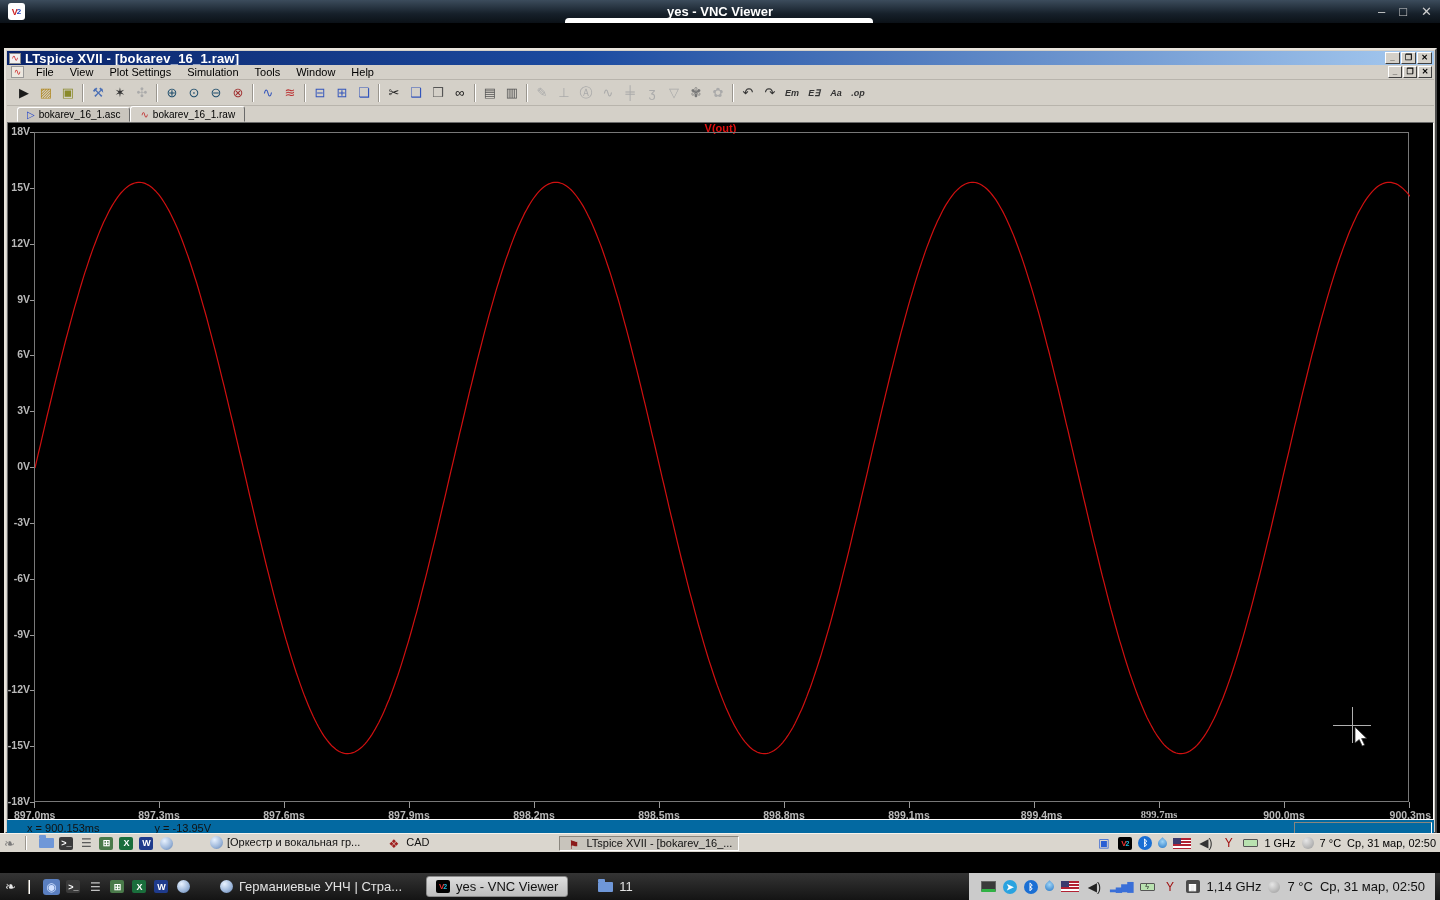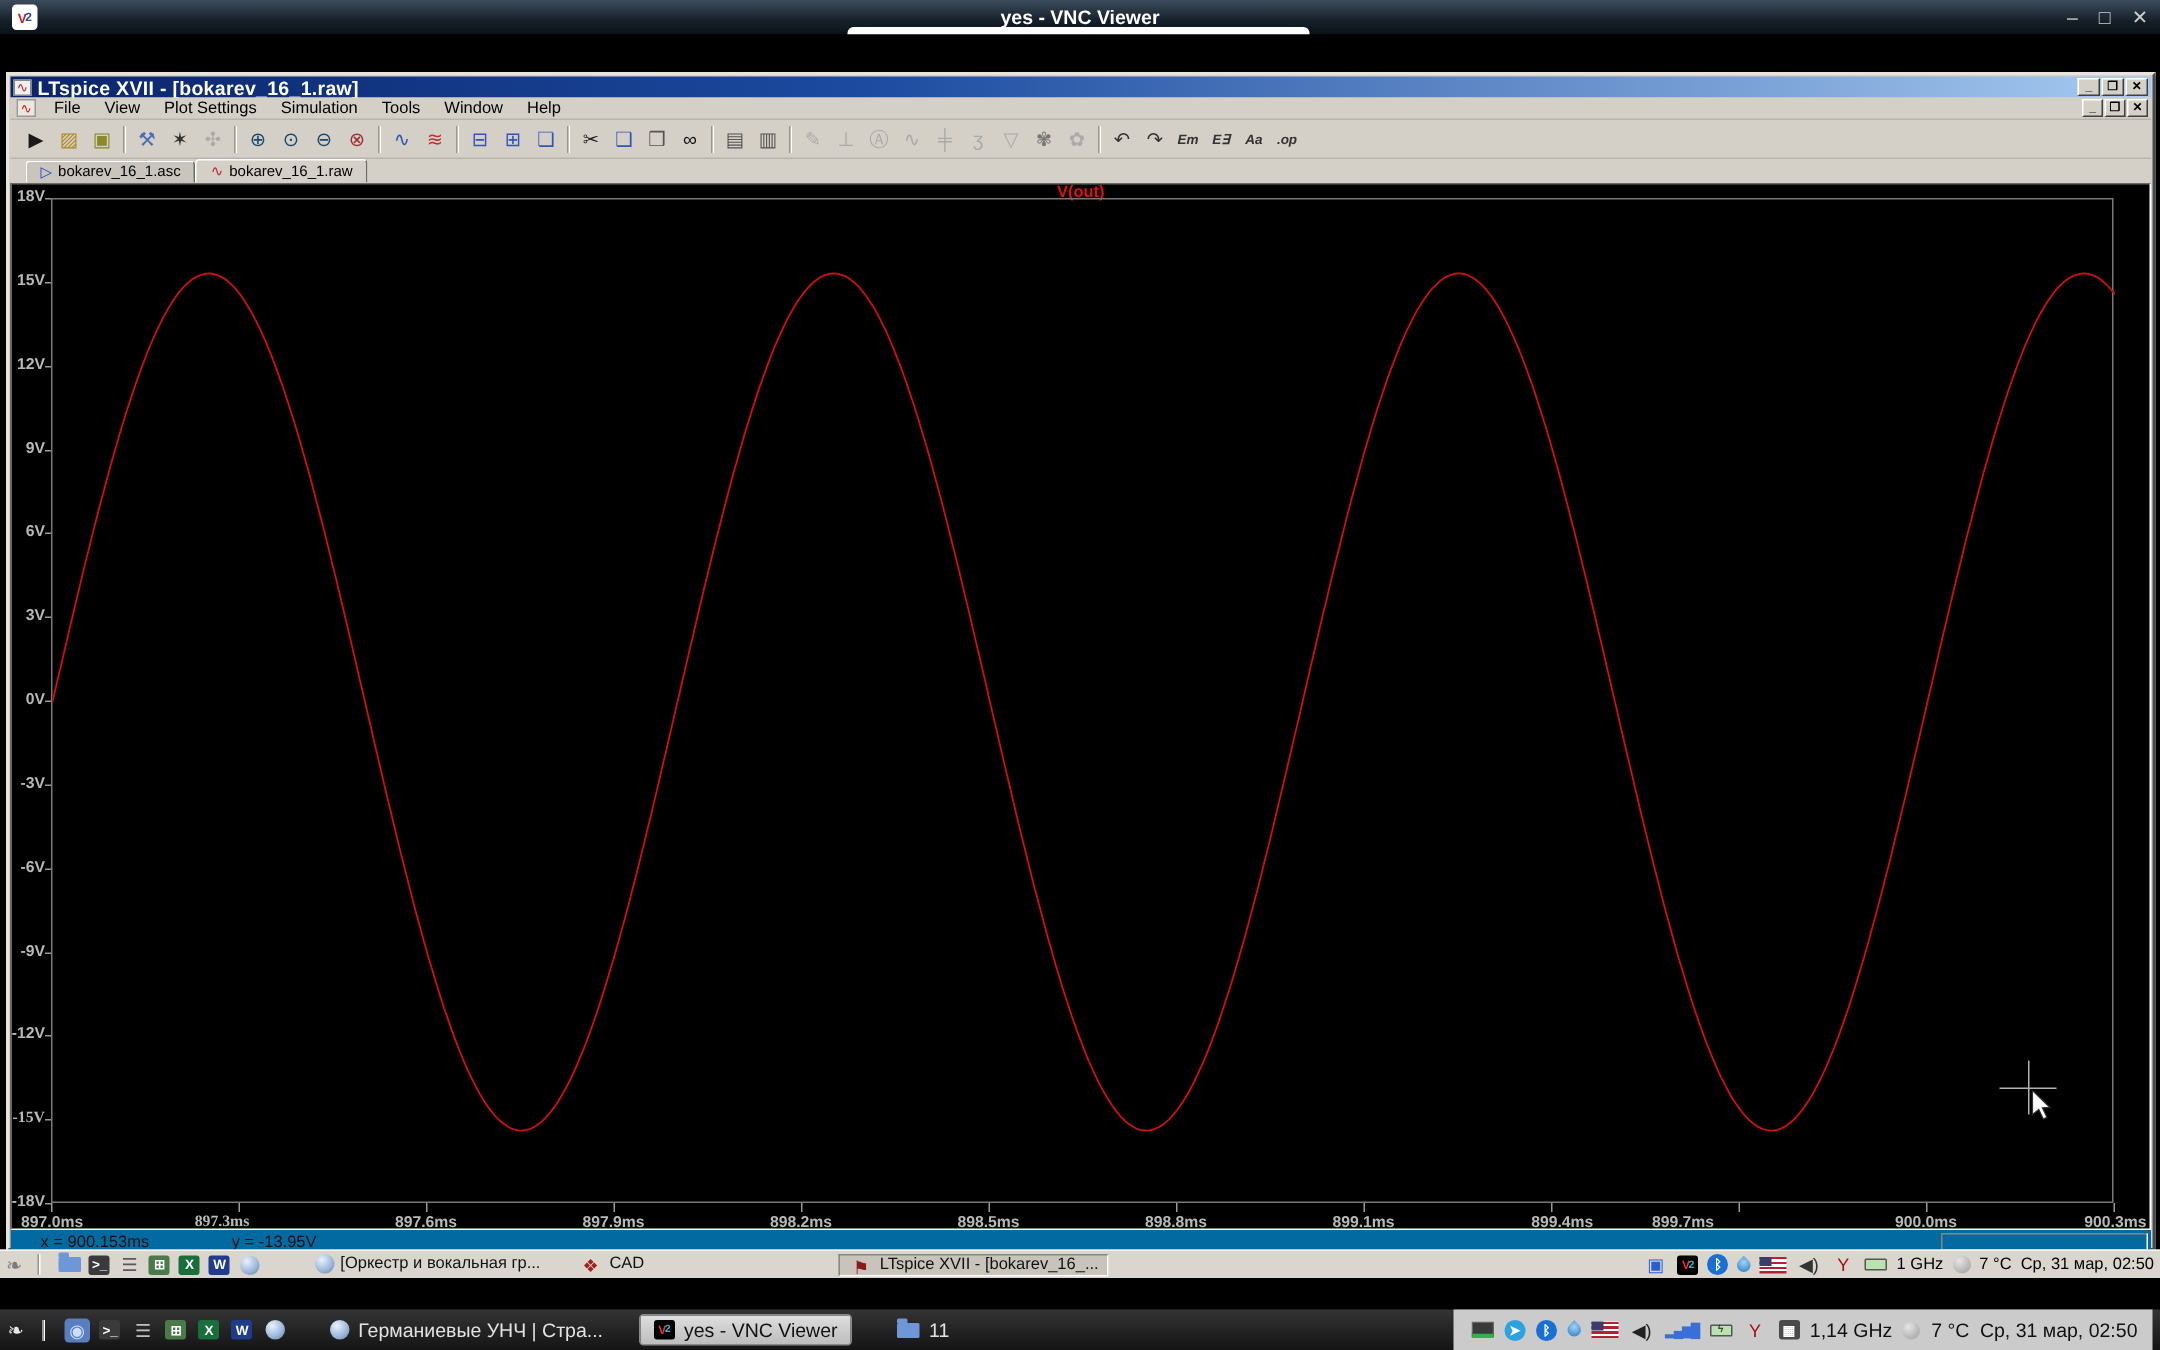--- a/index.html
+++ b/index.html
@@ -263,46 +263,46 @@
             <div class="ylab" style="top: 338px; left: -2px;">0V</div>
             <div class="ytick" style="top: 344px;"></div>
             <div class="ylab" style="top: 393.833px; left: -2px; text-align: right;">-3V</div>
             <div class="ytick" style="top: 399.833px;"></div>
             <div class="ylab" style="top: 449.667px; left: -2px;">-6V</div>
             <div class="ytick" style="top: 455.667px;"></div>
             <div class="ylab" style="top: 505.5px; left: -2px;">-9V</div>
             <div class="ytick" style="top: 511.5px;"></div>
             <div class="ylab" style="top: 561.333px; left: -2px;">-12V</div>
             <div class="ytick" style="top: 567.333px;"></div>
-            <div class="ylab" style="top: 617.167px; left: -2px; font-family: Liberation Serif, serif;">-15V</div>
+            <div class="ylab" style="top: 617.167px; left: -2px;">-15V</div>
             <div class="ytick" style="top: 623.167px;"></div>
             <div class="ylab" style="top: 673px; left: -2px;">-18V</div>
             <div class="ytick" style="top: 679px;"></div>
           </div>
         <div id="xlabels">
             <div class="xtick" style="left: 26px;"></div>
             <div class="xlab" style="left: 6px;">897.0ms</div>
             <div class="xtick" style="left: 151px;"></div>
-            <div class="xlab" style="left: 140px; transform: translateX(-50%); font-family: Liberation Serif, serif;">897.3ms</div>
+            <div class="xlab" style="left: 151px; transform: translateX(-50%);">897.3ms</div>
             <div class="xtick" style="left: 276px;"></div>
             <div class="xlab" style="left: 276px; transform: translateX(-50%);">897.6ms</div>
             <div class="xtick" style="left: 401px;"></div>
             <div class="xlab" style="left: 401px; transform: translateX(-50%);">897.9ms</div>
             <div class="xtick" style="left: 526px;"></div>
             <div class="xlab" style="left: 526px; transform: translateX(-50%);">898.2ms</div>
             <div class="xtick" style="left: 651px;"></div>
             <div class="xlab" style="left: 651px; transform: translateX(-50%);">898.5ms</div>
             <div class="xtick" style="left: 776px;"></div>
             <div class="xlab" style="left: 776px; transform: translateX(-50%);">898.8ms</div>
             <div class="xtick" style="left: 901px;"></div>
             <div class="xlab" style="left: 901px; transform: translateX(-50%);">899.1ms</div>
             <div class="xtick" style="left: 1026px;"></div>
             <div class="xlab" style="left: 1026px; transform: translateX(-50%); padding-left: 15px;">899.4ms</div>
             <div class="xtick" style="left: 1151px;"></div>
-            <div class="xlab" style="left: 1114px; transform: translateX(-50%);">899.7ms</div>
+            <div class="xlab" style="left: 1151px; transform: translateX(-50%); font-family: Liberation Serif, serif;">899.7ms</div>
             <div class="xtick" style="left: 1276px;"></div>
             <div class="xlab" style="left: 1276px; transform: translateX(-50%);">900.0ms</div>
             <div class="xtick" style="left: 1401px;"></div>
             <div class="xlab" style="right: 2px;">900.3ms</div>
           </div>
         <div id="plot-box">
           <svg id="trace-svg" width="1375" height="670" viewBox="0 0 1375 670" preserveAspectRatio="none">
             <path id="trace-path" fill="none" stroke-width="1.2" d="M0.0 335.0 L1.7 327.6 L3.4 320.2 L5.2 312.8 L6.9 305.4 L8.6 298.1 L10.3 290.8 L12.0 283.5 L13.8 276.2 L15.5 269.0 L17.2 261.8 L18.9 254.7 L20.6 247.6 L22.3 240.6 L24.1 233.6 L25.8 226.7 L27.5 219.9 L29.2 213.2 L30.9 206.5 L32.7 199.9 L34.4 193.5 L36.1 187.1 L37.8 180.8 L39.5 174.6 L41.3 168.5 L43.0 162.6 L44.7 156.7 L46.4 151.0 L48.1 145.4 L49.8 139.9 L51.6 134.6 L53.3 129.4 L55.0 124.3 L56.7 119.4 L58.4 114.6 L60.2 110.0 L61.9 105.5 L63.6 101.1 L65.3 97.0 L67.0 93.0 L68.7 89.1 L70.5 85.4 L72.2 81.9 L73.9 78.5 L75.6 75.4 L77.3 72.4 L79.1 69.5 L80.8 66.9 L82.5 64.4 L84.2 62.1 L85.9 60.0 L87.7 58.1 L89.4 56.4 L91.1 54.9 L92.8 53.5 L94.5 52.3 L96.2 51.4 L98.0 50.6 L99.7 50.0 L101.4 49.6 L103.1 49.4 L104.8 49.3 L106.6 49.5 L108.3 49.9 L110.0 50.4 L111.7 51.2 L113.4 52.1 L115.2 53.2 L116.9 54.5 L118.6 56.1 L120.3 57.7 L122.0 59.6 L123.8 61.7 L125.5 63.9 L127.2 66.4 L128.9 69.0 L130.6 71.8 L132.3 74.7 L134.1 77.9 L135.8 81.2 L137.5 84.7 L139.2 88.3 L140.9 92.1 L142.7 96.1 L144.4 100.2 L146.1 104.5 L147.8 109.0 L149.5 113.6 L151.2 118.4 L153.0 123.2 L154.7 128.3 L156.4 133.5 L158.1 138.8 L159.8 144.2 L161.6 149.8 L163.3 155.5 L165.0 161.3 L166.7 167.3 L168.4 173.3 L170.2 179.5 L171.9 185.7 L173.6 192.1 L175.3 198.6 L177.0 205.1 L178.7 211.7 L180.5 218.5 L182.2 225.3 L183.9 232.1 L185.6 239.1 L187.3 246.1 L189.1 253.1 L190.8 260.3 L192.5 267.4 L194.2 274.7 L195.9 281.9 L197.7 289.2 L199.4 296.5 L201.1 303.9 L202.8 311.2 L204.5 318.6 L206.3 326.0 L208.0 333.4 L209.7 340.8 L211.4 348.2 L213.1 355.6 L214.8 363.0 L216.6 370.4 L218.3 377.7 L220.0 385.0 L221.7 392.3 L223.4 399.5 L225.2 406.7 L226.9 413.8 L228.6 420.9 L230.3 428.0 L232.0 434.9 L233.8 441.8 L235.5 448.7 L237.2 455.4 L238.9 462.1 L240.6 468.7 L242.3 475.2 L244.1 481.6 L245.8 487.9 L247.5 494.1 L249.2 500.2 L250.9 506.2 L252.7 512.0 L254.4 517.8 L256.1 523.4 L257.8 528.9 L259.5 534.3 L261.2 539.5 L263.0 544.6 L264.7 549.6 L266.4 554.4 L268.1 559.1 L269.8 563.6 L271.6 568.0 L273.3 572.2 L275.0 576.2 L276.7 580.1 L278.4 583.8 L280.2 587.4 L281.9 590.8 L283.6 594.0 L285.3 597.0 L287.0 599.9 L288.7 602.6 L290.5 605.1 L292.2 607.4 L293.9 609.5 L295.6 611.5 L297.3 613.3 L299.1 614.8 L300.8 616.2 L302.5 617.4 L304.2 618.5 L305.9 619.3 L307.7 619.9 L309.4 620.4 L311.1 620.6 L312.8 620.7 L314.5 620.5 L316.3 620.2 L318.0 619.7 L319.7 619.0 L321.4 618.1 L323.1 617.0 L324.8 615.7 L326.6 614.3 L328.3 612.6 L330.0 610.8 L331.7 608.8 L333.4 606.6 L335.2 604.2 L336.9 601.6 L338.6 598.8 L340.3 595.9 L342.0 592.8 L343.8 589.5 L345.5 586.1 L347.2 582.5 L348.9 578.7 L350.6 574.8 L352.3 570.6 L354.1 566.4 L355.8 562.0 L357.5 557.4 L359.2 552.7 L360.9 547.8 L362.7 542.8 L364.4 537.6 L366.1 532.4 L367.8 526.9 L369.5 521.4 L371.2 515.7 L373.0 509.9 L374.7 504.0 L376.4 498.0 L378.1 491.8 L379.8 485.6 L381.6 479.3 L383.3 472.8 L385.0 466.3 L386.7 459.7 L388.4 453.0 L390.2 446.2 L391.9 439.3 L393.6 432.4 L395.3 425.4 L397.0 418.4 L398.8 411.2 L400.5 404.1 L402.2 396.9 L403.9 389.6 L405.6 382.3 L407.3 375.0 L409.1 367.7 L410.8 360.3 L412.5 352.9 L414.2 345.5 L415.9 338.1 L417.7 330.7 L419.4 323.3 L421.1 315.9 L422.8 308.6 L424.5 301.2 L426.3 293.9 L428.0 286.5 L429.7 279.3 L431.4 272.0 L433.1 264.8 L434.8 257.7 L436.6 250.6 L438.3 243.5 L440.0 236.5 L441.7 229.6 L443.4 222.8 L445.2 216.0 L446.9 209.3 L448.6 202.7 L450.3 196.2 L452.0 189.8 L453.7 183.4 L455.5 177.2 L457.2 171.1 L458.9 165.1 L460.6 159.2 L462.3 153.4 L464.1 147.8 L465.8 142.2 L467.5 136.8 L469.2 131.6 L470.9 126.4 L472.7 121.5 L474.4 116.6 L476.1 111.9 L477.8 107.4 L479.5 103.0 L481.2 98.7 L483.0 94.6 L484.7 90.7 L486.4 87.0 L488.1 83.4 L489.8 79.9 L491.6 76.7 L493.3 73.6 L495.0 70.7 L496.7 68.0 L498.4 65.5 L500.2 63.1 L501.9 60.9 L503.6 58.9 L505.3 57.1 L507.0 55.5 L508.8 54.0 L510.5 52.8 L512.2 51.7 L513.9 50.9 L515.6 50.2 L517.3 49.7 L519.1 49.4 L520.8 49.3 L522.5 49.4 L524.2 49.7 L525.9 50.2 L527.7 50.8 L529.4 51.7 L531.1 52.7 L532.8 54.0 L534.5 55.4 L536.3 57.0 L538.0 58.8 L539.7 60.8 L541.4 63.0 L543.1 65.3 L544.8 67.8 L546.6 70.6 L548.3 73.4 L550.0 76.5 L551.7 79.7 L553.4 83.2 L555.2 86.7 L556.9 90.5 L558.6 94.4 L560.3 98.5 L562.0 102.7 L563.7 107.1 L565.5 111.6 L567.2 116.3 L568.9 121.2 L570.6 126.1 L572.3 131.3 L574.1 136.5 L575.8 141.9 L577.5 147.4 L579.2 153.1 L580.9 158.8 L582.7 164.7 L584.4 170.7 L586.1 176.8 L587.8 183.1 L589.5 189.4 L591.3 195.8 L593.0 202.3 L594.7 208.9 L596.4 215.6 L598.1 222.4 L599.8 229.2 L601.6 236.1 L603.3 243.1 L605.0 250.1 L606.7 257.2 L608.4 264.4 L610.2 271.6 L611.9 278.8 L613.6 286.1 L615.3 293.4 L617.0 300.8 L618.8 308.1 L620.5 315.5 L622.2 322.9 L623.9 330.3 L625.6 337.7 L627.3 345.1 L629.1 352.5 L630.8 359.9 L632.5 367.2 L634.2 374.6 L635.9 381.9 L637.7 389.2 L639.4 396.4 L641.1 403.7 L642.8 410.8 L644.5 417.9 L646.2 425.0 L648.0 432.0 L649.7 438.9 L651.4 445.8 L653.1 452.6 L654.8 459.3 L656.6 465.9 L658.3 472.4 L660.0 478.9 L661.7 485.2 L663.4 491.5 L665.2 497.6 L666.9 503.6 L668.6 509.6 L670.3 515.4 L672.0 521.0 L673.7 526.6 L675.5 532.0 L677.2 537.3 L678.9 542.5 L680.6 547.5 L682.3 552.4 L684.1 557.1 L685.8 561.7 L687.5 566.1 L689.2 570.4 L690.9 574.5 L692.7 578.5 L694.4 582.3 L696.1 585.9 L697.8 589.3 L699.5 592.6 L701.3 595.7 L703.0 598.7 L704.7 601.4 L706.4 604.0 L708.1 606.4 L709.8 608.6 L711.6 610.7 L713.3 612.5 L715.0 614.2 L716.7 615.7 L718.4 616.9 L720.2 618.0 L721.9 619.0 L723.6 619.7 L725.3 620.2 L727.0 620.5 L728.8 620.7 L730.5 620.6 L732.2 620.4 L733.9 620.0 L735.6 619.3 L737.3 618.5 L739.1 617.5 L740.8 616.3 L742.5 614.9 L744.2 613.4 L745.9 611.6 L747.7 609.6 L749.4 607.5 L751.1 605.2 L752.8 602.7 L754.5 600.0 L756.2 597.2 L758.0 594.2 L759.7 591.0 L761.4 587.6 L763.1 584.0 L764.8 580.3 L766.6 576.4 L768.3 572.4 L770.0 568.2 L771.7 563.9 L773.4 559.3 L775.2 554.7 L776.9 549.9 L778.6 544.9 L780.3 539.8 L782.0 534.6 L783.7 529.2 L785.5 523.8 L787.2 518.1 L788.9 512.4 L790.6 506.5 L792.3 500.6 L794.1 494.5 L795.8 488.3 L797.5 482.0 L799.2 475.6 L800.9 469.1 L802.7 462.5 L804.4 455.8 L806.1 449.1 L807.8 442.2 L809.5 435.4 L811.3 428.4 L813.0 421.4 L814.7 414.3 L816.4 407.1 L818.1 399.9 L819.8 392.7 L821.6 385.4 L823.3 378.1 L825.0 370.8 L826.7 363.4 L828.4 356.1 L830.2 348.7 L831.9 341.3 L833.6 333.9 L835.3 326.5 L837.0 319.1 L838.7 311.7 L840.5 304.3 L842.2 297.0 L843.9 289.6 L845.6 282.4 L847.3 275.1 L849.1 267.9 L850.8 260.7 L852.5 253.6 L854.2 246.5 L855.9 239.5 L857.7 232.6 L859.4 225.7 L861.1 218.9 L862.8 212.1 L864.5 205.5 L866.2 198.9 L868.0 192.5 L869.7 186.1 L871.4 179.8 L873.1 173.7 L874.8 167.6 L876.6 161.7 L878.3 155.9 L880.0 150.1 L881.7 144.6 L883.4 139.1 L885.2 133.8 L886.9 128.6 L888.6 123.6 L890.3 118.6 L892.0 113.9 L893.8 109.3 L895.5 104.8 L897.2 100.5 L898.9 96.3 L900.6 92.4 L902.3 88.5 L904.1 84.9 L905.8 81.4 L907.5 78.1 L909.2 74.9 L910.9 71.9 L912.7 69.1 L914.4 66.5 L916.1 64.1 L917.8 61.8 L919.5 59.7 L921.3 57.9 L923.0 56.2 L924.7 54.6 L926.4 53.3 L928.1 52.2 L929.8 51.2 L931.6 50.5 L933.3 49.9 L935.0 49.5 L936.7 49.3 L938.4 49.3 L940.2 49.5 L941.9 49.9 L943.6 50.5 L945.3 51.3 L947.0 52.3 L948.7 53.4 L950.5 54.8 L952.2 56.3 L953.9 58.0 L955.6 59.9 L957.3 62.0 L959.1 64.3 L960.8 66.7 L962.5 69.4 L964.2 72.2 L965.9 75.2 L967.7 78.4 L969.4 81.7 L971.1 85.2 L972.8 88.9 L974.5 92.7 L976.2 96.7 L978.0 100.9 L979.7 105.2 L981.4 109.7 L983.1 114.3 L984.8 119.1 L986.6 124.0 L988.3 129.1 L990.0 134.3 L991.7 139.6 L993.4 145.1 L995.2 150.7 L996.9 156.4 L998.6 162.2 L1000.3 168.2 L1002.0 174.2 L1003.8 180.4 L1005.5 186.7 L1007.2 193.1 L1008.9 199.5 L1010.6 206.1 L1012.3 212.8 L1014.1 219.5 L1015.8 226.3 L1017.5 233.2 L1019.2 240.1 L1020.9 247.1 L1022.7 254.2 L1024.4 261.3 L1026.1 268.5 L1027.8 275.7 L1029.5 283.0 L1031.2 290.3 L1033.0 297.6 L1034.7 305.0 L1036.4 312.4 L1038.1 319.7 L1039.8 327.1 L1041.6 334.6 L1043.3 342.0 L1045.0 349.4 L1046.7 356.7 L1048.4 364.1 L1050.2 371.5 L1051.9 378.8 L1053.6 386.1 L1055.3 393.4 L1057.0 400.6 L1058.7 407.8 L1060.5 414.9 L1062.2 422.0 L1063.9 429.0 L1065.6 436.0 L1067.3 442.9 L1069.1 449.7 L1070.8 456.4 L1072.5 463.1 L1074.2 469.7 L1075.9 476.2 L1077.7 482.5 L1079.4 488.8 L1081.1 495.0 L1082.8 501.1 L1084.5 507.1 L1086.3 512.9 L1088.0 518.7 L1089.7 524.3 L1091.4 529.7 L1093.1 535.1 L1094.8 540.3 L1096.6 545.4 L1098.3 550.3 L1100.0 555.1 L1101.7 559.8 L1103.4 564.3 L1105.2 568.6 L1106.9 572.8 L1108.6 576.8 L1110.3 580.7 L1112.0 584.4 L1113.8 587.9 L1115.5 591.3 L1117.2 594.4 L1118.9 597.5 L1120.6 600.3 L1122.3 602.9 L1124.1 605.4 L1125.8 607.7 L1127.5 609.8 L1129.2 611.8 L1130.9 613.5 L1132.7 615.1 L1134.4 616.4 L1136.1 617.6 L1137.8 618.6 L1139.5 619.4 L1141.2 620.0 L1143.0 620.4 L1144.7 620.6 L1146.4 620.7 L1148.1 620.5 L1149.8 620.2 L1151.6 619.6 L1153.3 618.9 L1155.0 618.0 L1156.7 616.8 L1158.4 615.5 L1160.2 614.0 L1161.9 612.4 L1163.6 610.5 L1165.3 608.4 L1167.0 606.2 L1168.7 603.8 L1170.5 601.2 L1172.2 598.4 L1173.9 595.5 L1175.6 592.3 L1177.3 589.0 L1179.1 585.6 L1180.8 581.9 L1182.5 578.1 L1184.2 574.1 L1185.9 570.0 L1187.7 565.7 L1189.4 561.3 L1191.1 556.7 L1192.8 551.9 L1194.5 547.1 L1196.3 542.0 L1198.0 536.8 L1199.7 531.5 L1201.4 526.1 L1203.1 520.5 L1204.8 514.8 L1206.6 509.0 L1208.3 503.1 L1210.0 497.1 L1211.7 490.9 L1213.4 484.7 L1215.2 478.3 L1216.9 471.8 L1218.6 465.3 L1220.3 458.7 L1222.0 451.9 L1223.8 445.2 L1225.5 438.3 L1227.2 431.3 L1228.9 424.3 L1230.6 417.3 L1232.3 410.2 L1234.1 403.0 L1235.8 395.8 L1237.5 388.5 L1239.2 381.2 L1240.9 373.9 L1242.7 366.6 L1244.4 359.2 L1246.1 351.8 L1247.8 344.4 L1249.5 337.0 L1251.2 329.6 L1253.0 322.2 L1254.7 314.8 L1256.4 307.4 L1258.1 300.1 L1259.8 292.7 L1261.6 285.4 L1263.3 278.2 L1265.0 270.9 L1266.7 263.7 L1268.4 256.6 L1270.2 249.5 L1271.9 242.5 L1273.6 235.5 L1275.3 228.6 L1277.0 221.7 L1278.8 215.0 L1280.5 208.3 L1282.2 201.7 L1283.9 195.2 L1285.6 188.8 L1287.3 182.5 L1289.1 176.3 L1290.8 170.2 L1292.5 164.2 L1294.2 158.3 L1295.9 152.6 L1297.7 146.9 L1299.4 141.4 L1301.1 136.0 L1302.8 130.8 L1304.5 125.7 L1306.3 120.7 L1308.0 115.9 L1309.7 111.2 L1311.4 106.7 L1313.1 102.3 L1314.8 98.1 L1316.6 94.0 L1318.3 90.1 L1320.0 86.4 L1321.7 82.8 L1323.4 79.4 L1325.2 76.2 L1326.9 73.2 L1328.6 70.3 L1330.3 67.6 L1332.0 65.1 L1333.7 62.8 L1335.5 60.6 L1337.2 58.6 L1338.9 56.9 L1340.6 55.3 L1342.3 53.8 L1344.1 52.6 L1345.8 51.6 L1347.5 50.8 L1349.2 50.1 L1350.9 49.7 L1352.7 49.4 L1354.4 49.3 L1356.1 49.4 L1357.8 49.8 L1359.5 50.3 L1361.2 50.9 L1363.0 51.8 L1364.7 52.9 L1366.4 54.2 L1368.1 55.6 L1369.8 57.3 L1371.6 59.1 L1373.3 61.1 L1375.0 63.3 " stroke="#d01010"></path>
           </svg>
         </div>

